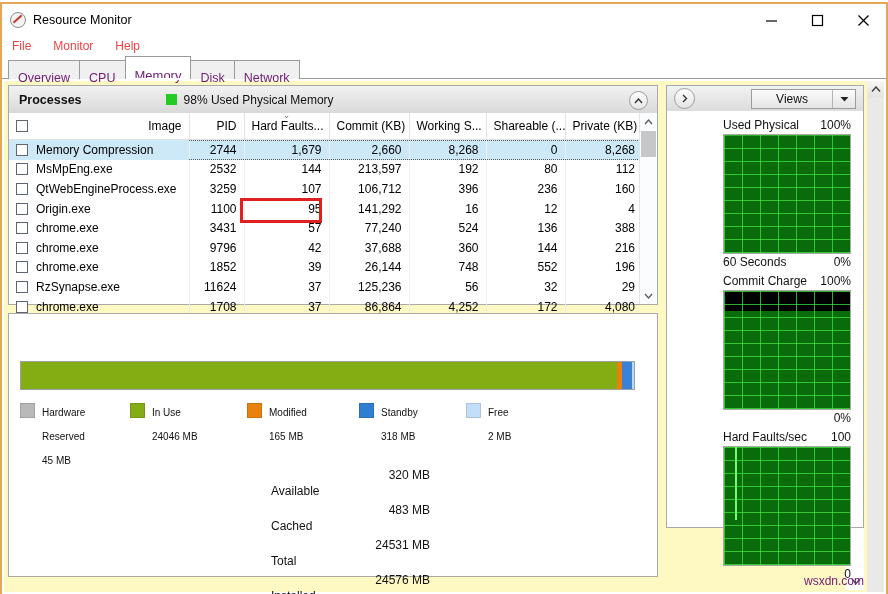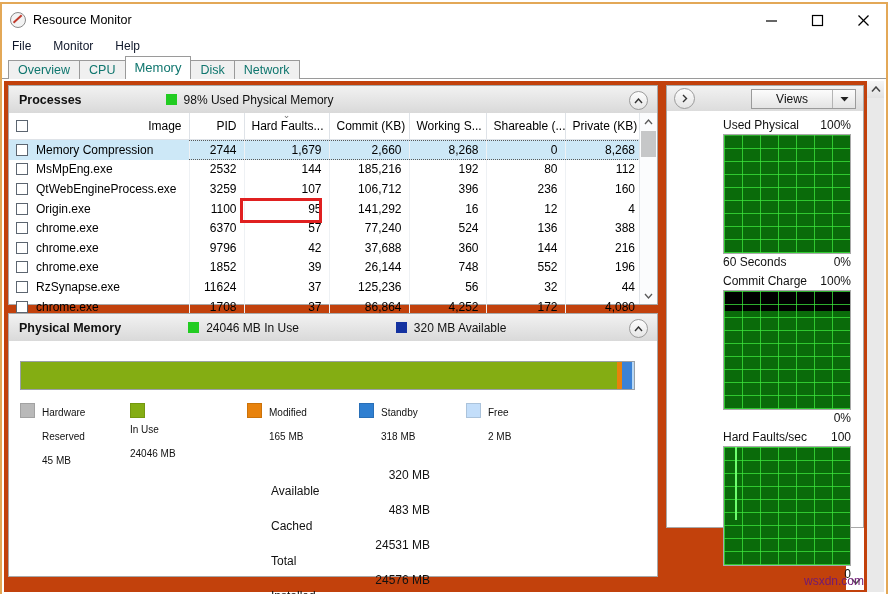--- a/index.html
+++ b/index.html
@@ -29,44 +29,44 @@
   }
   .app-title{font-size:12.5px;color:#000;}
   .winbtns{position:absolute;right:0;top:0;height:32px;display:flex;}
   .winbtn{
     width:46px;height:32px;display:flex;align-items:center;justify-content:center;
     font-size:13px;color:#000;background:transparent;
   }
   .winbtn svg{display:block;}
   
   .menubar{height:20px;display:flex;align-items:center;padding-left:8px;background:#fff;}
-  .menuitem{padding:0 10px 0 2px;margin-right:10px;font-size:12px;color:#0f172a;}
+  .menuitem{padding:0 10px 0 2px;margin-right:10px;font-size:12px;color:#ef4444;}
   
   .tabstrip{
     position:relative;height:23px;background:#fff;
     display:flex;align-items:flex-end;padding-left:6px;
   }
   .tabstrip:before{
     content:"";position:absolute;left:0;right:0;bottom:0;height:1px;background:#9a9a9a;
   }
   .tab{
-    position:relative;height:19px;line-height:19px;padding:0 9px;
-    font-size:12.5px;color:#0f766e;background:#f0f0f0;
+    position:relative;height:19px;line-height:19px;padding:8px 9px;
+    font-size:12.5px;color:#701a75;background:#f0f0f0;
     border:1px solid #9a9a9a;border-bottom:none;margin-right:-1px;
     box-sizing:border-box;z-index:1;
   }
   .tab.selected{
     height:23px;line-height:22px;background:#fff;z-index:3;
     font-size:13px;
   }
   .tab.selected:after{
     content:"";position:absolute;left:0;right:0;bottom:-1px;height:2px;background:#fff;
   }
   
-  .body{position:absolute;left:2px;top:77px;right:2px;bottom:2px;background:#c2410c;}
+  .body{position:absolute;left:2px;top:77px;right:2px;bottom:2px;background:#fef9c3;}
   .leftpane{position:absolute;left:4px;top:4px;width:650px;bottom:2px;}
   .rightpane{position:absolute;left:662px;top:4px;right:20px;bottom:2px;}
   
   .main-scroll{
     position:absolute;right:20px;top:4px;bottom:2px;width:17px;
     background:#fff;border-left:1px solid #fff;
   }
   .main-scroll .thumb{
     position:absolute;left:0;top:0;width:17px;height:410px;background:#cdcdcd;
   }
@@ -299,21 +299,21 @@
                   <td>1,679</td>
                   <td>2,660</td>
                   <td>8,268</td>
                   <td>0</td>
                   <td>8,268</td>
                 </tr>
                 <tr>
                   <td class="img-col"><span class="cbx"></span><span>MsMpEng.exe</span></td>
                   <td>2532</td>
                   <td>144</td>
-                  <td>185,216</td>
+                  <td>213,597</td>
                   <td>192</td>
                   <td>80</td>
                   <td>112</td>
                 </tr>
                 <tr>
                   <td class="img-col"><span class="cbx"></span><span>QtWebEngineProcess.exe</span></td>
                   <td>3259</td>
                   <td>107</td>
                   <td>106,712</td>
                   <td>396</td>
@@ -324,21 +324,21 @@
                   <td class="img-col"><span class="cbx"></span><span>Origin.exe</span></td>
                   <td>1100</td>
                   <td>95</td>
                   <td>141,292</td>
                   <td>16</td>
                   <td>12</td>
                   <td>4</td>
                 </tr>
                 <tr>
                   <td class="img-col"><span class="cbx"></span><span>chrome.exe</span></td>
-                  <td>6370</td>
+                  <td>3431</td>
                   <td>57</td>
                   <td>77,240</td>
                   <td>524</td>
                   <td>136</td>
                   <td>388</td>
                 </tr>
                 <tr>
                   <td class="img-col"><span class="cbx"></span><span>chrome.exe</span></td>
                   <td>9796</td>
                   <td>42</td>
@@ -356,21 +356,21 @@
                   <td>552</td>
                   <td>196</td>
                 </tr>
                 <tr>
                   <td class="img-col"><span class="cbx"></span><span>RzSynapse.exe</span></td>
                   <td>11624</td>
                   <td>37</td>
                   <td>125,236</td>
                   <td>56</td>
                   <td>32</td>
-                  <td>44</td>
+                  <td>29</td>
                 </tr>
                 <tr>
                   <td class="img-col"><span class="cbx"></span><span>chrome.exe</span></td>
                   <td>1708</td>
                   <td>37</td>
                   <td>86,864</td>
                   <td>4,252</td>
                   <td>172</td>
                   <td>4,080</td>
                 </tr>
@@ -398,50 +398,34 @@
                   <polyline points="1,1 4.5,5 8,1" fill="none" stroke="#5a5a5a" stroke-width="1.3"></polyline>
                 </svg>
             </div>
           </div>
         </div>
       </div>
 
       <div class="hl-box"></div>
 
       <div class="panel" id="physmem-panel">
-        <div class="panel-head">
-          <div class="panel-title">Physical Memory</div>
-          <div class="head-stat" style="margin-left:67px;">
-            <span class="sw" style="background:#22cc22"></span>
-            <span>24046 MB In Use</span>
-          </div>
-          <div class="head-stat" style="margin-left:97px;">
-            <span class="sw" style="background:#1432a0"></span>
-            <span>320 MB Available</span>
-          </div>
-          <div class="chev">
-            <svg width="9" height="6" viewBox="0 0 9 6">
-                <polyline points="1,5 4.5,1 8,5" fill="none" stroke="#333" stroke-width="1.4"></polyline>
-              </svg>
-          </div>
-        </div>
 
         <div class="pm-body">
           <div class="membar" id="membar">
               <div class="seg" style="width: 97.2%; background: rgb(132, 173, 19);"></div>
               <div class="seg" style="width: 0.9%; background: rgb(232, 130, 12);"></div>
               <div class="seg" style="width: 1.6%; background: rgb(59, 130, 214);"></div>
               <div class="seg" style="width: 0.3%; background: rgb(184, 216, 245);"></div>
             </div>
           <div class="legend" id="mem-legend">
               <div class="leg" style="width: 110px;">
                 <span class="box" style="background: rgb(185, 185, 185); border: 1px solid rgba(0, 0, 0, 0.12);"></span>
                 <span class="txt"><span>Hardware Reserved</span><span class="v">45 MB</span></span>
               </div>
-              <div class="leg" style="width: 117px; flex-direction: column;">
+              <div class="leg" style="width: 117px;">
                 <span class="box" style="background: rgb(132, 173, 19); border: 1px solid rgba(0, 0, 0, 0.12);"></span>
                 <span class="txt"><span>In Use</span><span class="v">24046 MB</span></span>
               </div>
               <div class="leg" style="width: 112px;">
                 <span class="box" style="background: rgb(232, 130, 12); border: 1px solid rgba(0, 0, 0, 0.12);"></span>
                 <span class="txt"><span>Modified</span><span class="v">165 MB</span></span>
               </div>
               <div class="leg" style="width: 107px;">
                 <span class="box" style="background: rgb(47, 127, 209); border: 1px solid rgba(0, 0, 0, 0.12);"></span>
                 <span class="txt"><span>Standby</span><span class="v">318 MB</span></span>

